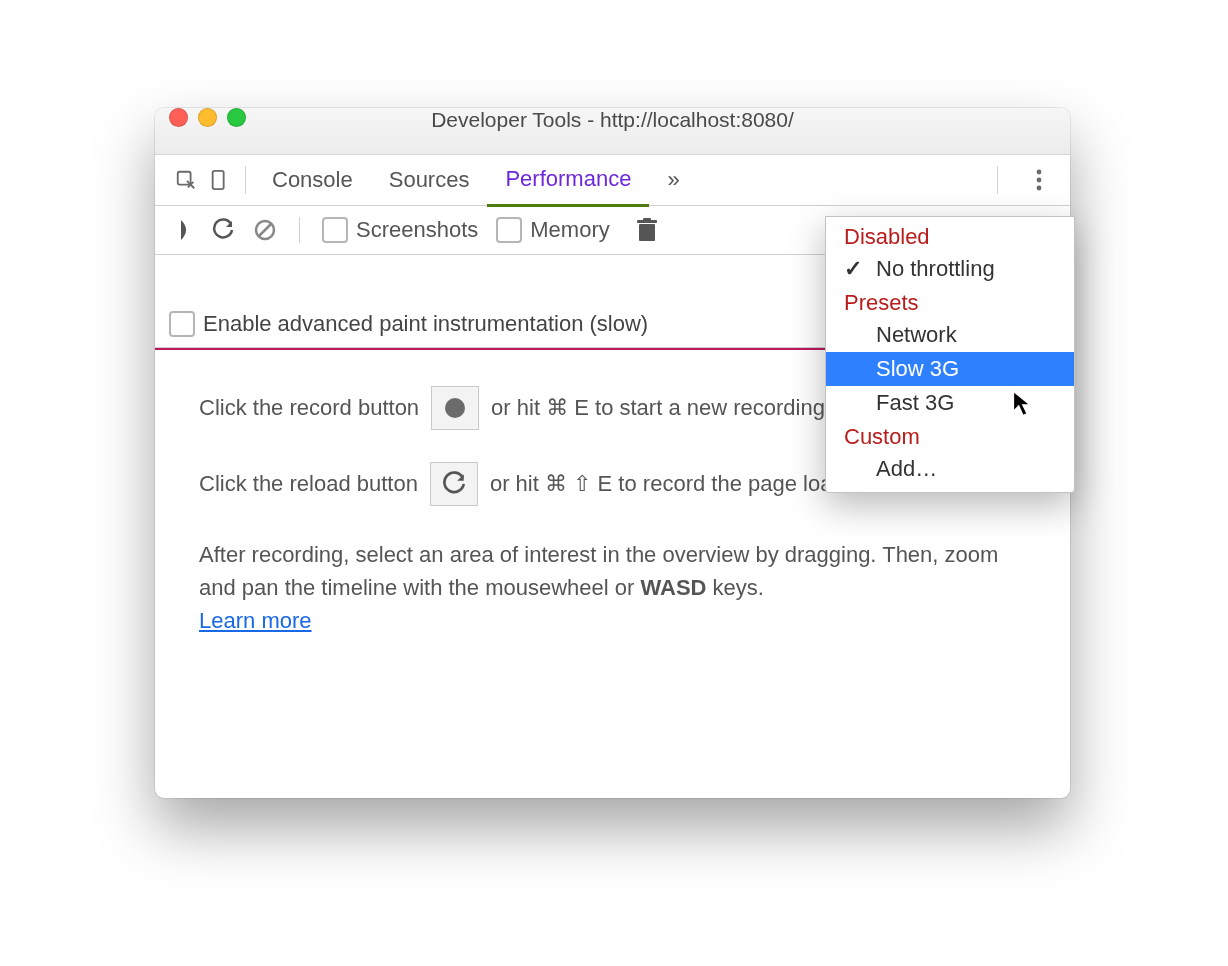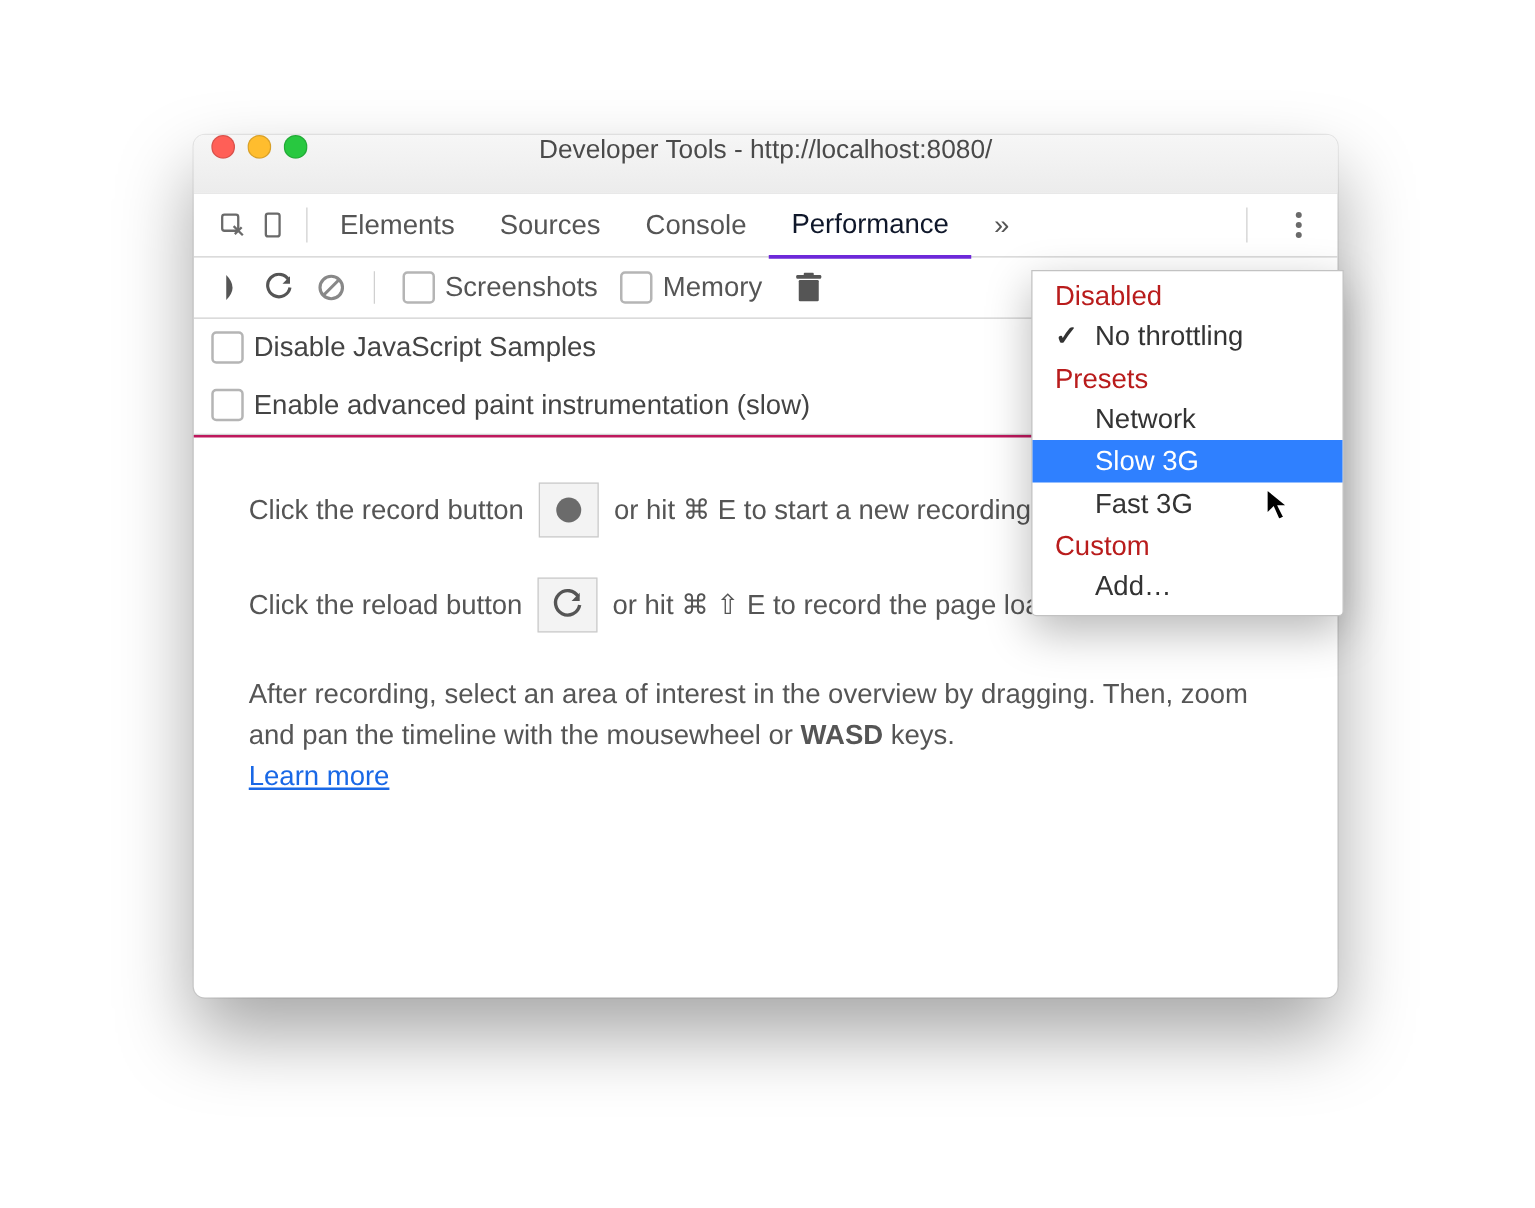--- a/index.html
+++ b/index.html
@@ -80,22 +80,22 @@
   }
   .tab {
     padding: 0 18px;
     height: 100%;
     display: flex;
     align-items: center;
     cursor: pointer;
     color: #555;
   }
   .tab.active {
-    color: #0f172a;
-    border-bottom: 3px solid #6d28d9;
+    color: #6d28d9;
+    border-bottom: 3px solid #4d7c0f;
     margin-bottom: -1px;
   }
   .kebab {
     margin-left: auto;
     margin-right: 14px;
     display: flex;
     align-items: center;
     gap: 16px;
   }
   .toolbar {
@@ -247,23 +247,22 @@
         <path d="M13 13 L21 21"></path>
         <path d="M14 20 L20 14"></path>
       </svg>
     </div>
     <div class="iconbox">
       <svg width="22" height="22" viewBox="0 0 24 24" fill="none" stroke="#6a6a6a" stroke-width="2">
         <rect x="4" y="2" width="12" height="20" rx="2"></rect>
       </svg>
     </div>
     <div class="sep"></div>
-    <div class="tab">Elements</div>
+    <div class="tab">Console</div>
     <div class="tab">Sources</div>
-    <div class="tab">Console</div>
     <div class="tab active">Performance</div>
     <div class="tab">»</div>
     <div class="kebab">
       <div class="sep"></div>
       <div class="iconbox">
         <svg width="6" height="22" viewBox="0 0 6 22" fill="#6a6a6a">
           <circle cx="3" cy="3" r="2.4"></circle>
             <circle cx="3" cy="11" r="2.4"></circle>
             <circle cx="3" cy="19" r="2.4"></circle>
         </svg>
@@ -302,24 +301,20 @@
       <svg width="22" height="24" viewBox="0 0 22 24" fill="#555">
         <rect x="3" y="6" width="16" height="17" rx="1"></rect>
         <rect x="1" y="2" width="20" height="3" rx="1"></rect>
         <rect x="7" y="0" width="8" height="3" rx="1"></rect>
       </svg>
     </div>
   </div>
 
   <div class="options-block">
     <div class="options-row">
-      <label class="chk-group">
-        <span class="checkbox"></span>
-        <span>Disable JavaScript Samples</span>
-      </label>
       <span class="right">Network:</span>
     </div>
     <div class="options-row">
       <label class="chk-group">
         <span class="checkbox"></span>
         <span>Enable advanced paint instrumentation (slow)</span>
       </label>
       <span class="right">
         <span>CPU:</span>&nbsp;&nbsp;<span>N</span>
       </span>

